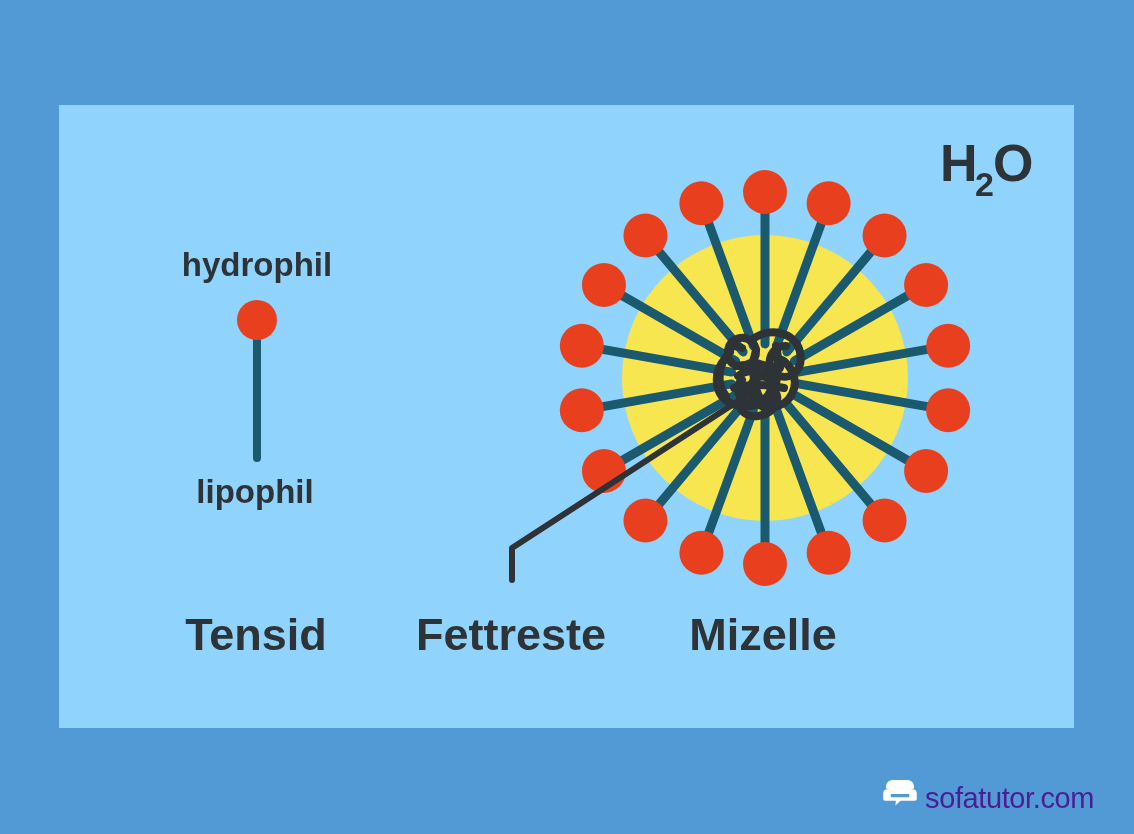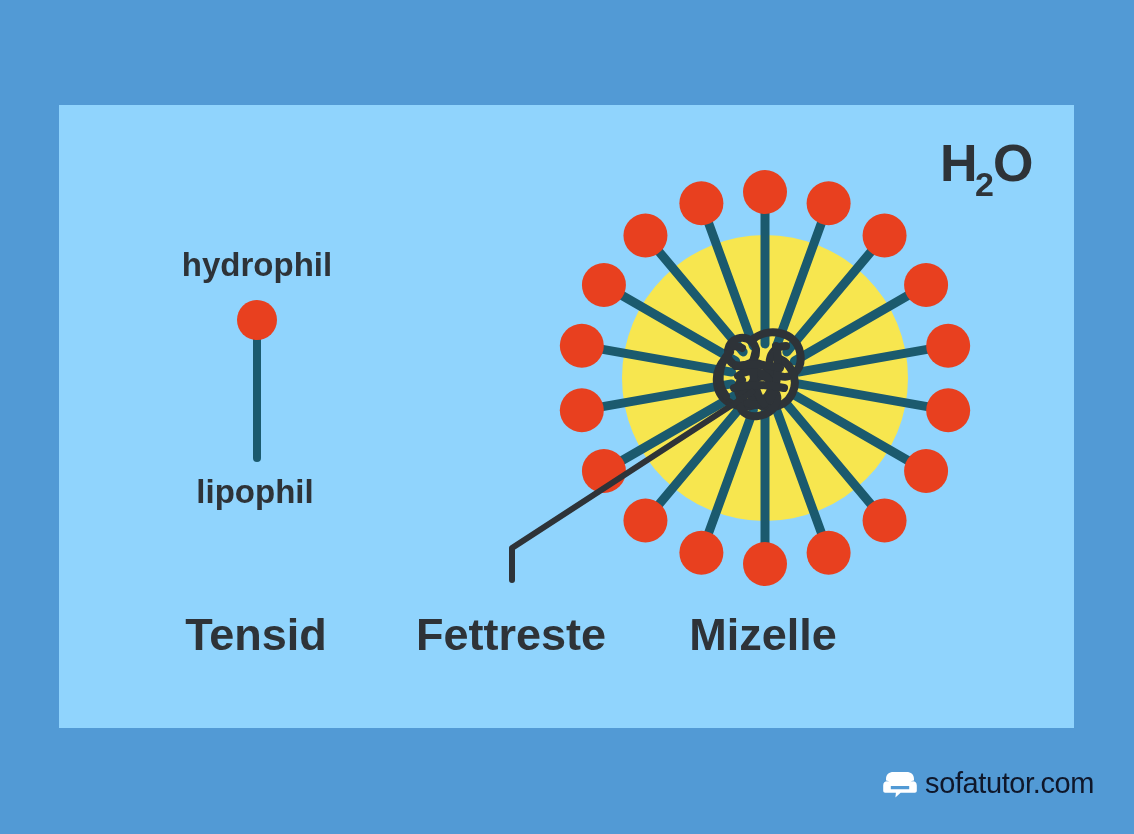--- a/index.html
+++ b/index.html
@@ -161,16 +161,16 @@
     <svg width="36" height="30" viewBox="0 0 36 30">
       <path d="M4 11 C4 6.5 7 4 11.5 4 L24.5 4 C29 4 32 6.5 32 11 L32 12.5
                C30 12.5 28.6 13.9 28.6 16 L28.6 18 L7.4 18 L7.4 16
                C7.4 13.9 6 12.5 4 12.5 Z" fill="#FFFFFF"></path>
       <path d="M1.2 17.5 C1.2 14.6 3 13.3 5 13.3 C7 13.3 8.8 14.6 8.8 17.5
                L8.8 21.2 L27.2 21.2 L27.2 17.5 C27.2 14.6 29 13.3 31 13.3
                C33 13.3 34.8 14.6 34.8 17.5 L34.8 22.8
                C34.8 24 34 24.8 32.8 24.8 L18.6 24.8 L13.4 29.4
                L13.9 24.8 L3.2 24.8 C2 24.8 1.2 24 1.2 22.8 Z" fill="#FFFFFF"></path>
     </svg>
-    <span id="brand-text" style="color: #0f172a;">sofatutor.com</span>
+    <span id="brand-text" style="color: #4c1d95; margin-top: 16px;">sofatutor.com</span>
   </div>
 
 </div>
 
 </body></html>

